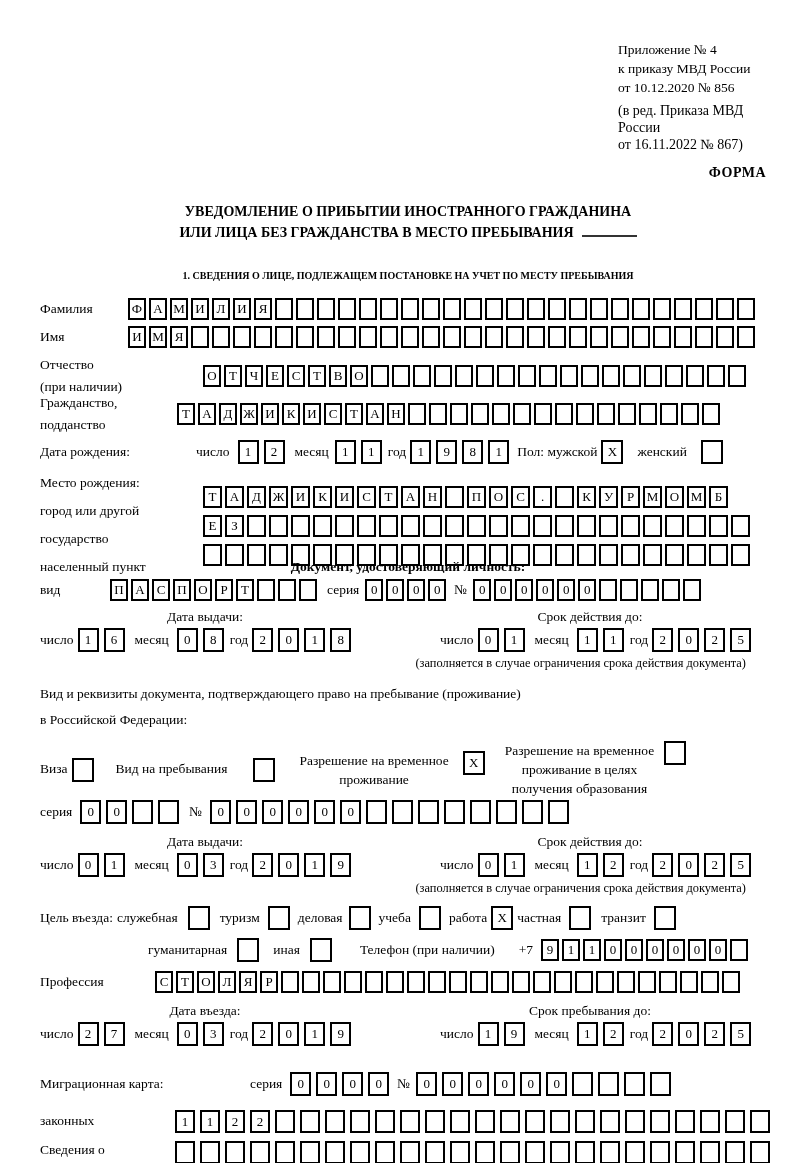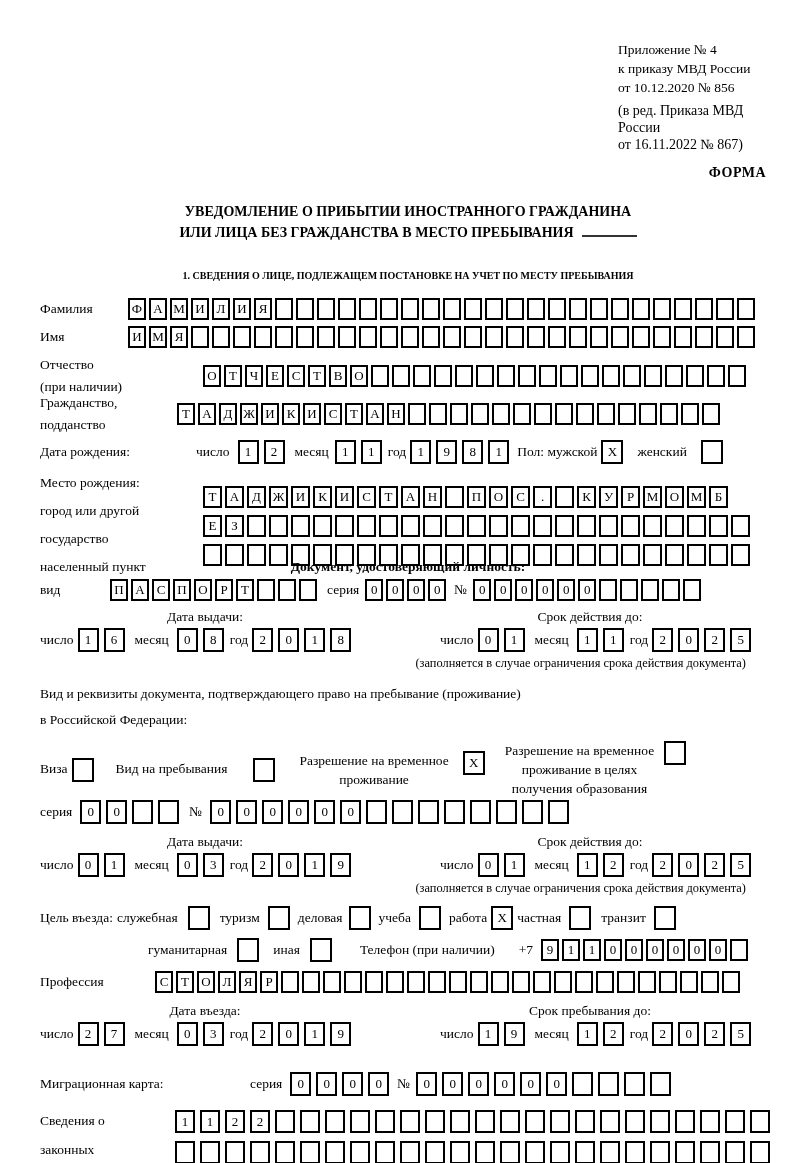--- a/index.html
+++ b/index.html
@@ -702,22 +702,22 @@
         <span class="cell">0</span>
         <span class="cell"></span>
         <span class="cell"></span>
         <span class="cell"></span>
         <span class="cell"></span>
       </span>
   </div>
 
   <div class="rep-block">
     <span class="lbl2 lw-135">
+      <div style="line-height:29px;">законных</div>
       <div style="line-height:29px;">Сведения о</div>
-      <div style="line-height:29px;">законных</div>
       <div style="line-height:29px;">представителях</div>
 
     </span>
     <div class="rep-rows">
       <div class="cells cells-rep" style="margin-top:4px;">
           <span class="cell">1</span>
           <span class="cell">1</span>
           <span class="cell">2</span>
           <span class="cell">2</span>
           <span class="cell"></span>

